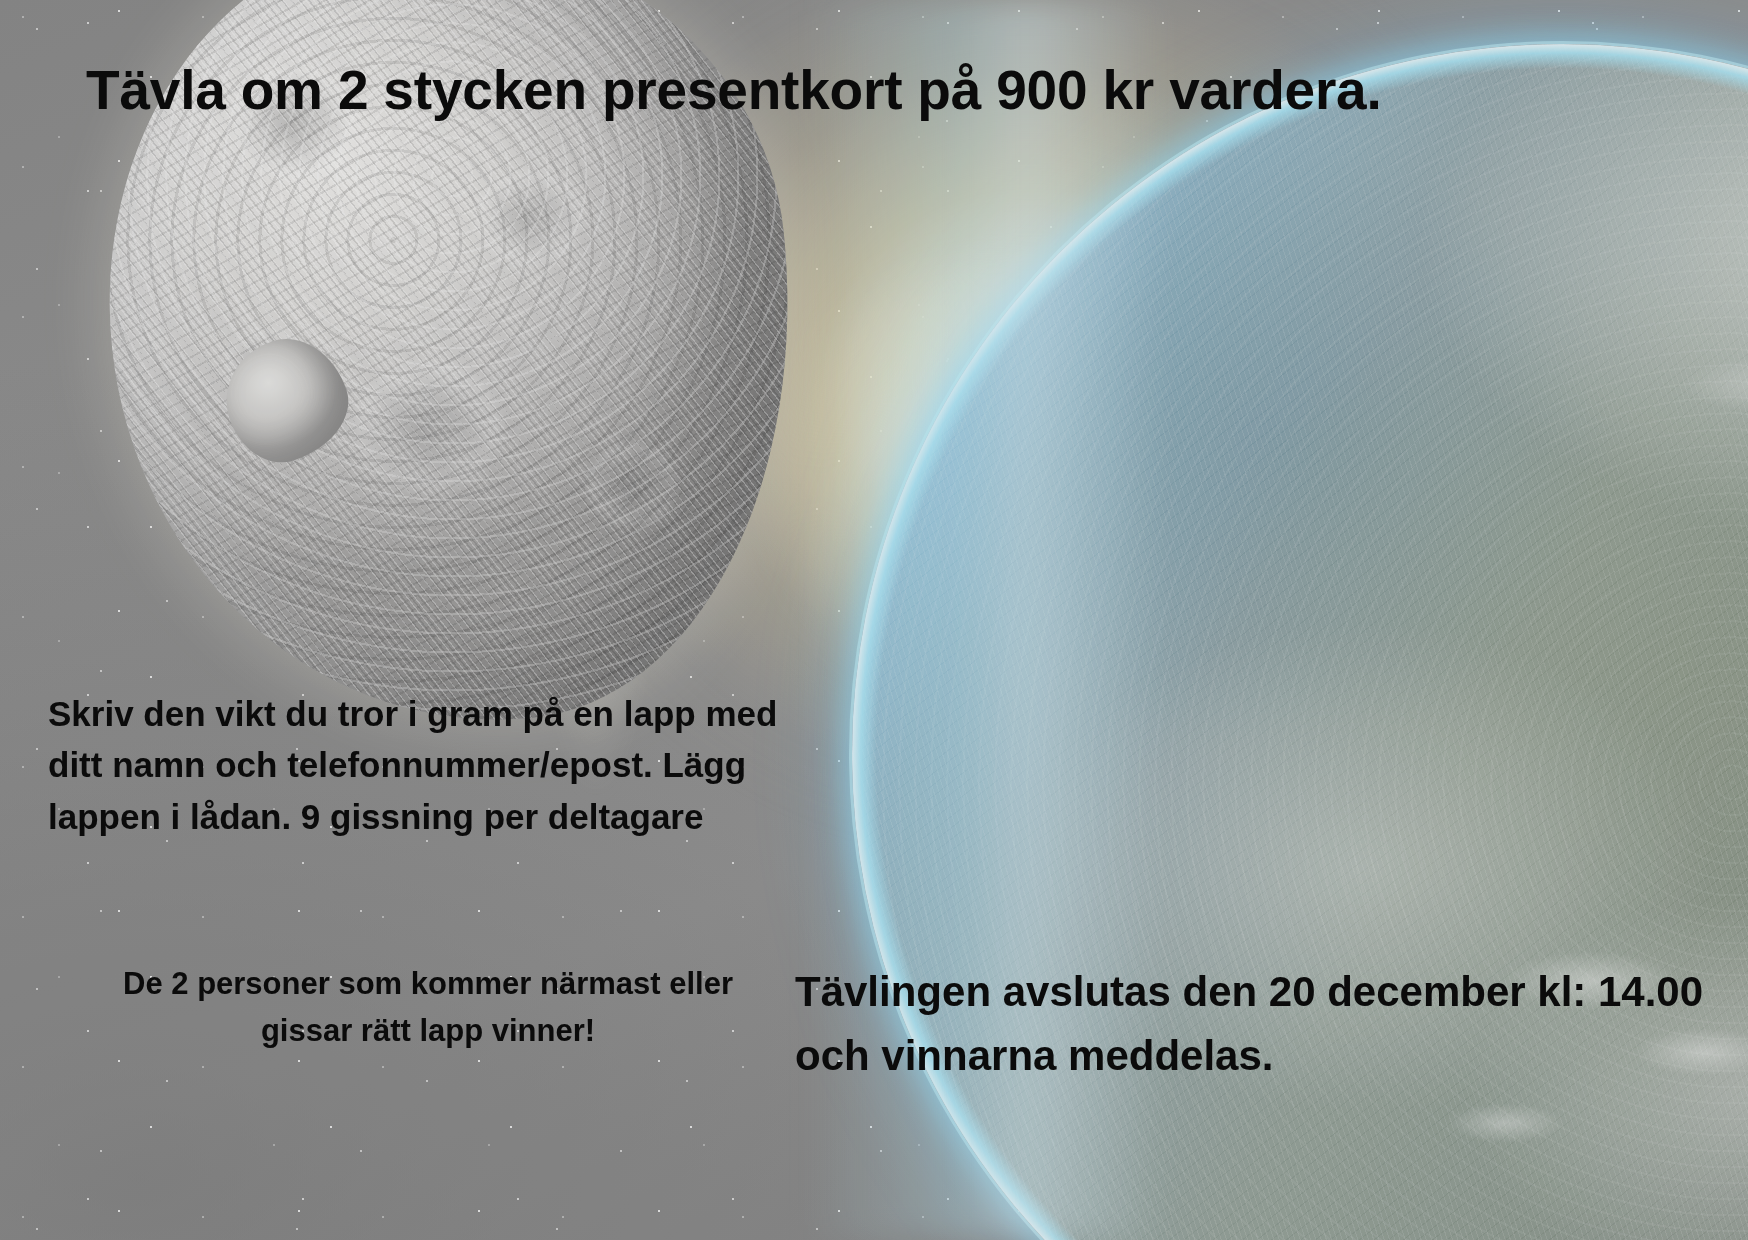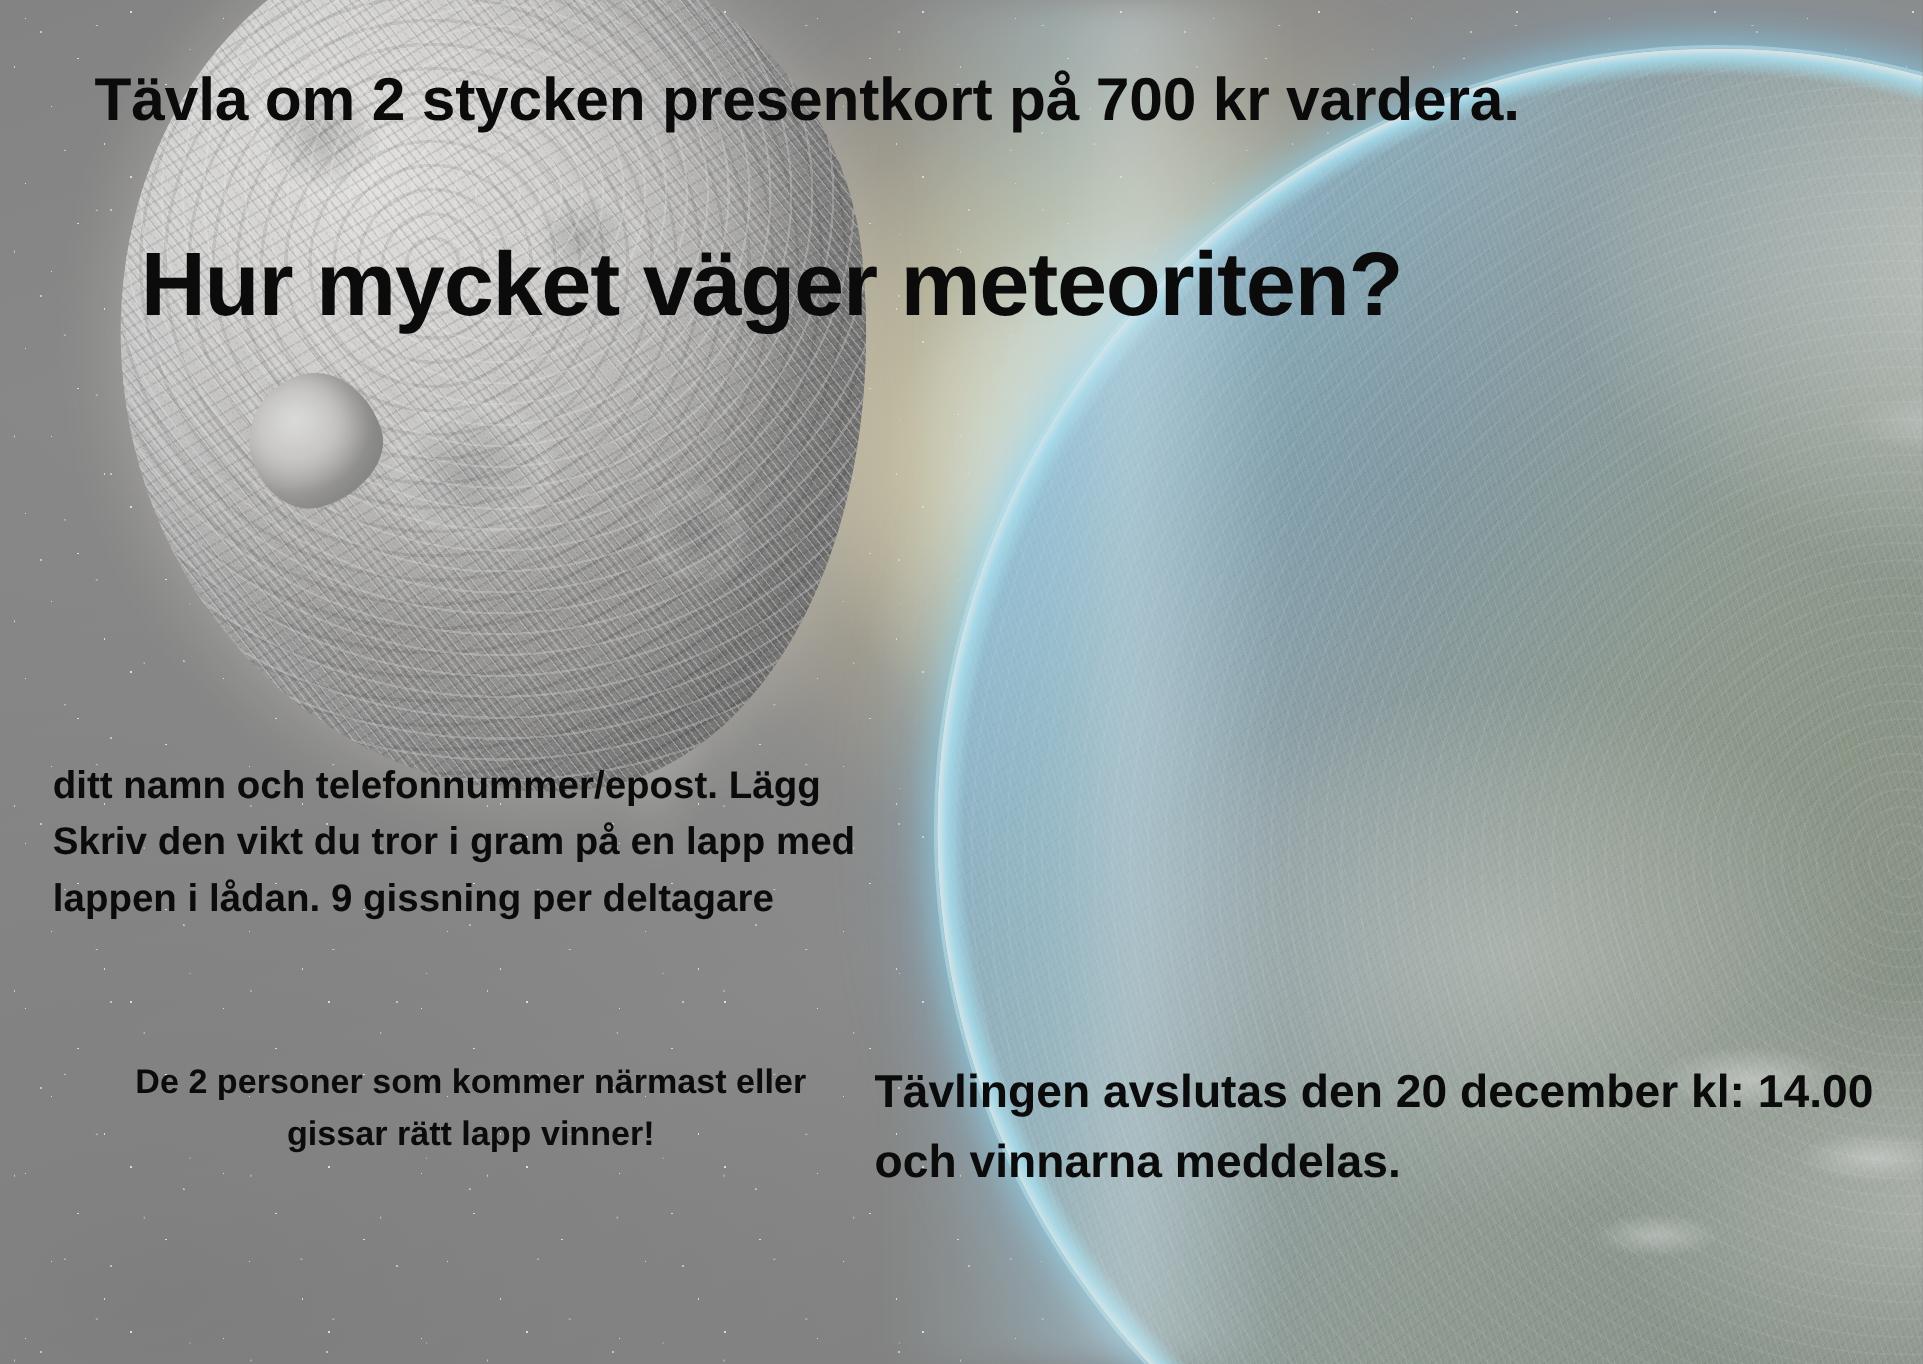--- a/index.html
+++ b/index.html
@@ -288,27 +288,26 @@
   <div class="meteor-tail"></div>
   <div class="meteor">
     <div class="meteor-craters"></div>
     <div class="meteor-texture"></div>
     <div class="meteor-texture2"></div>
     <div class="meteor-nub"></div>
   </div>
 
   <div class="layer wash"></div>
 
-  <div class="txt" id="headline-1">Tävla om 2 stycken presentkort på 700 kr vardera.</div>
-
-  <div class="txt" id="headline-2">Hur mycket väger meteoriten?</div>
+  <div class="txt" id="headline-1">Tävla om 2 stycken presentkort på 900 kr vardera.</div>
+
 
   <div class="txt nowrap-lines" id="instructions">
+    <div>Skriv den vikt du tror i gram på en lapp med</div>
     <div>ditt namn och telefonnummer/epost. Lägg</div>
-    <div>Skriv den vikt du tror i gram på en lapp med</div>
     <div>lappen i lådan. 9 gissning per deltagare</div>
   </div>
 
   <div class="txt nowrap-lines" id="closest-note">
     <div>De 2 personer som kommer närmast eller</div>
     <div>gissar  rätt lapp vinner!</div>
   </div>
 
   <div class="txt nowrap-lines" id="deadline-note">
     <div>Tävlingen avslutas den 20 december kl: 14.00</div>

